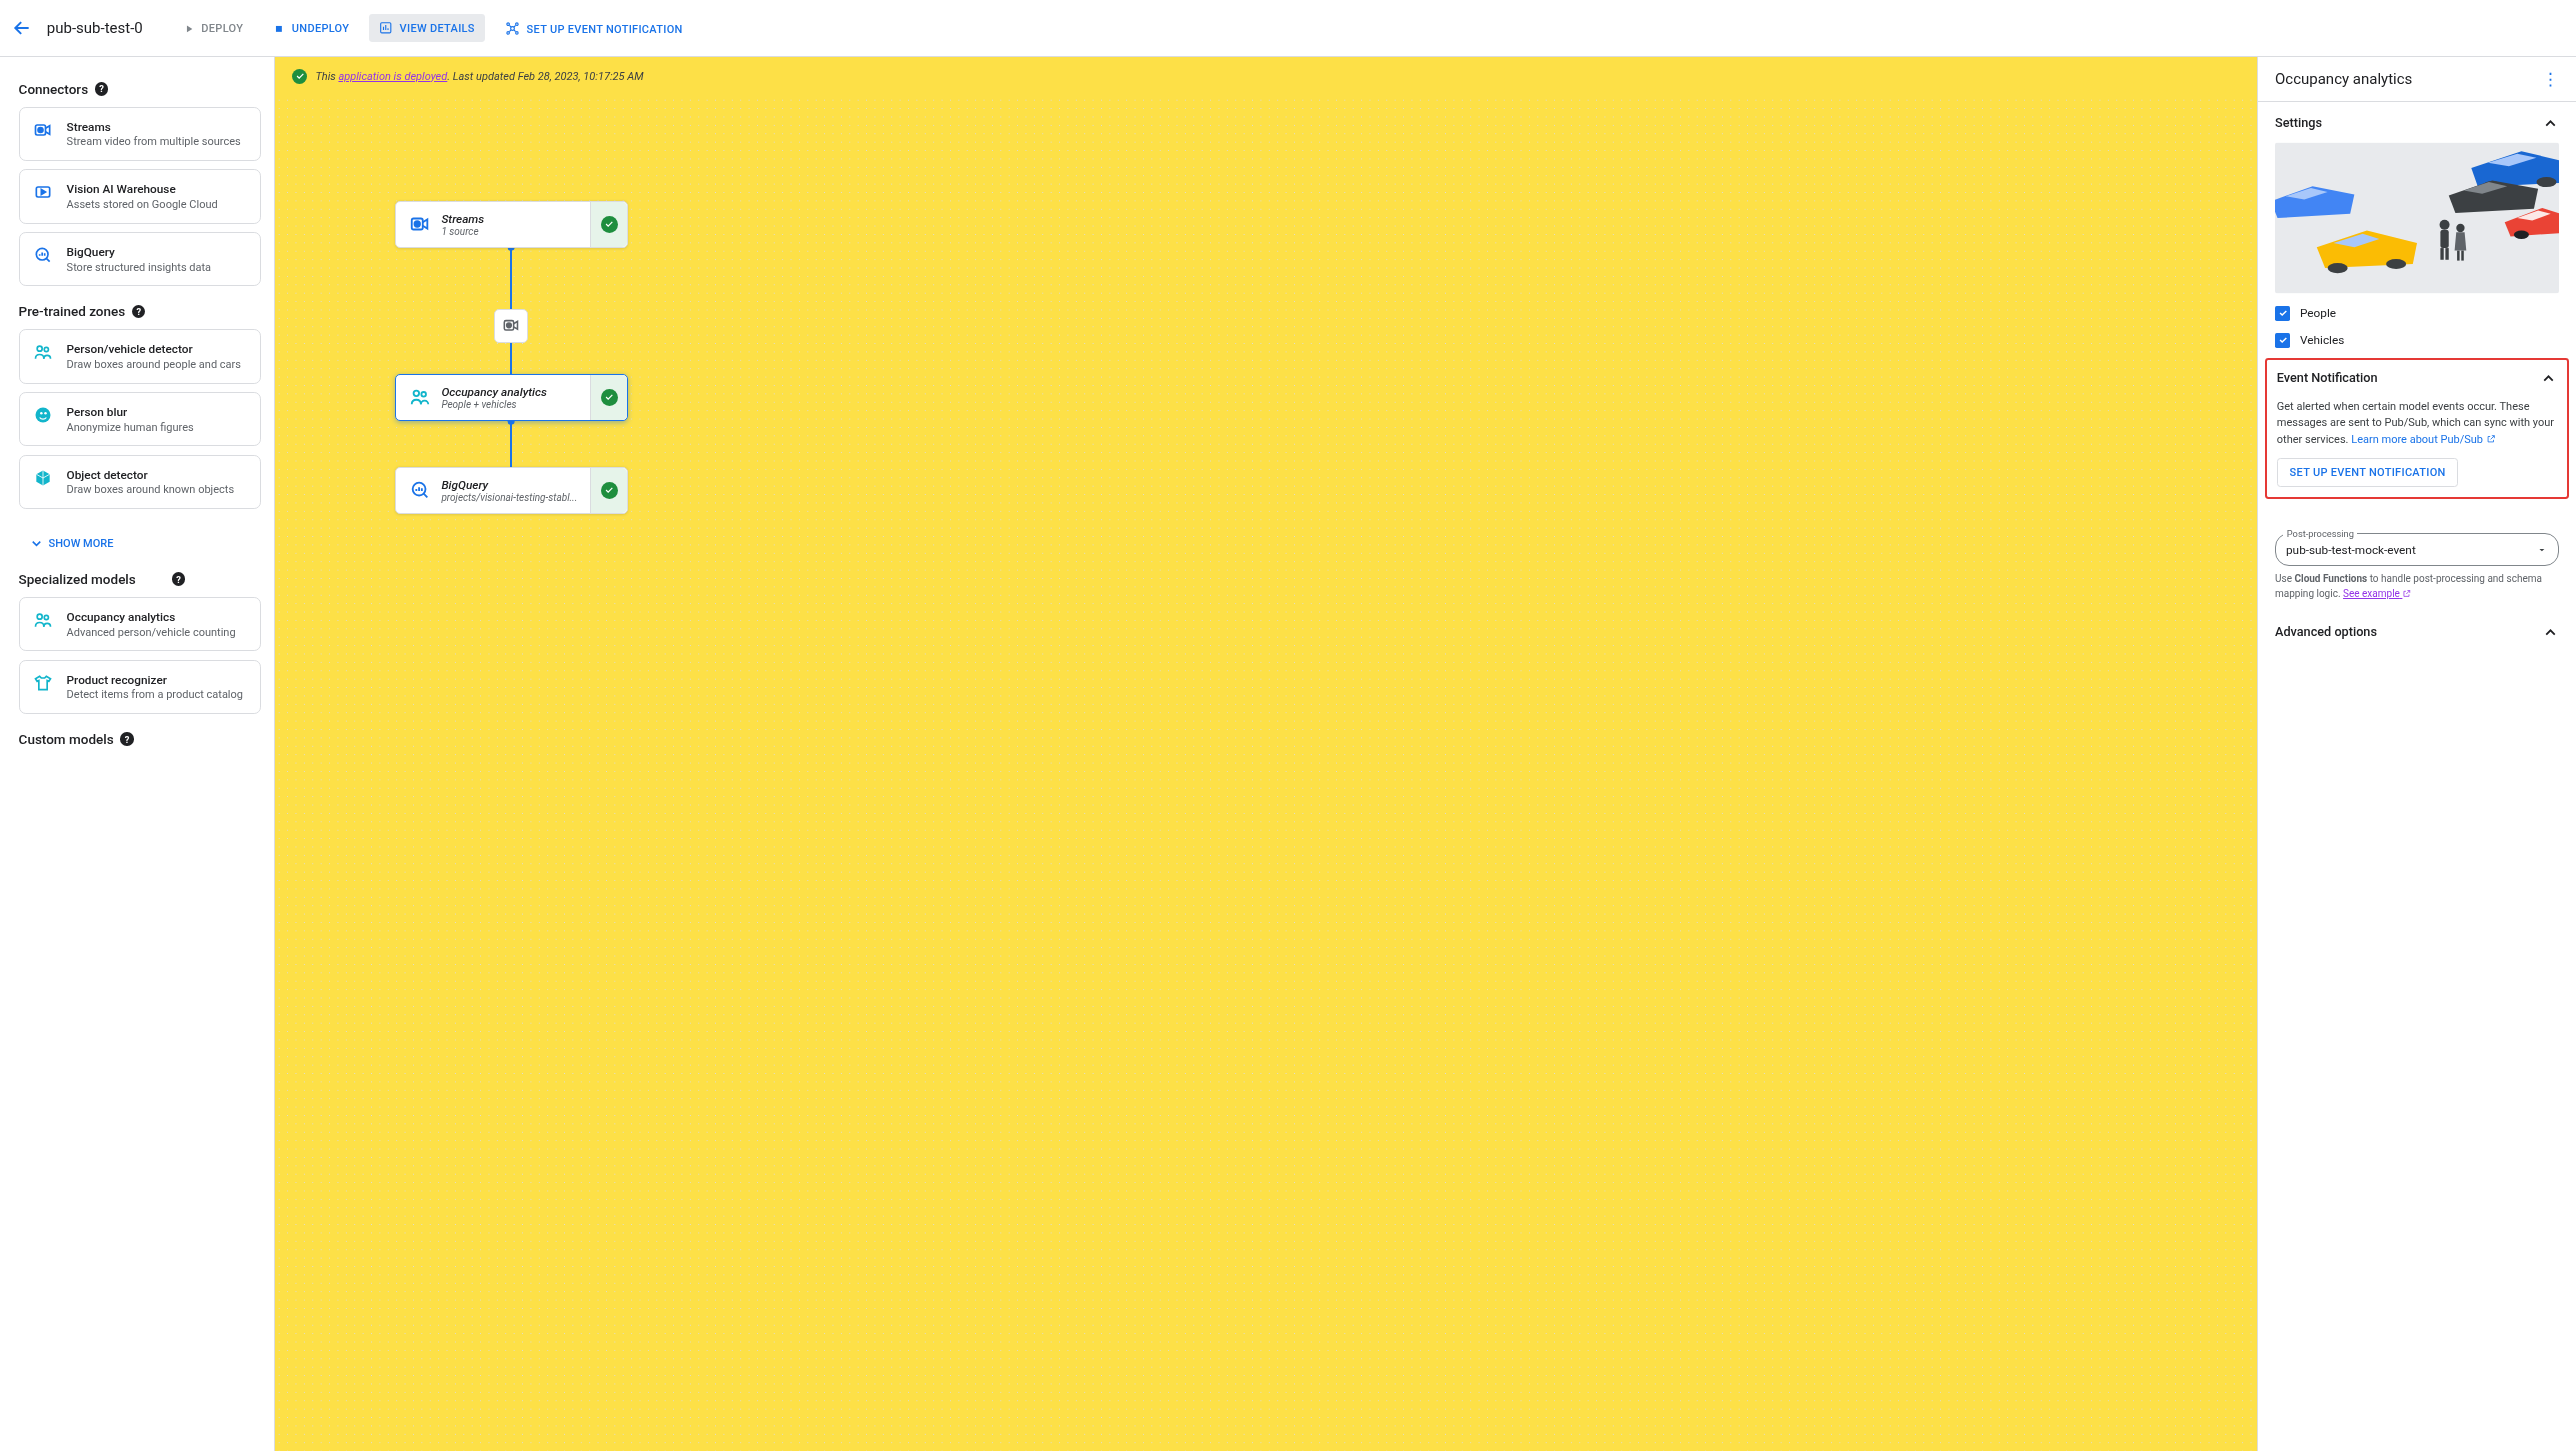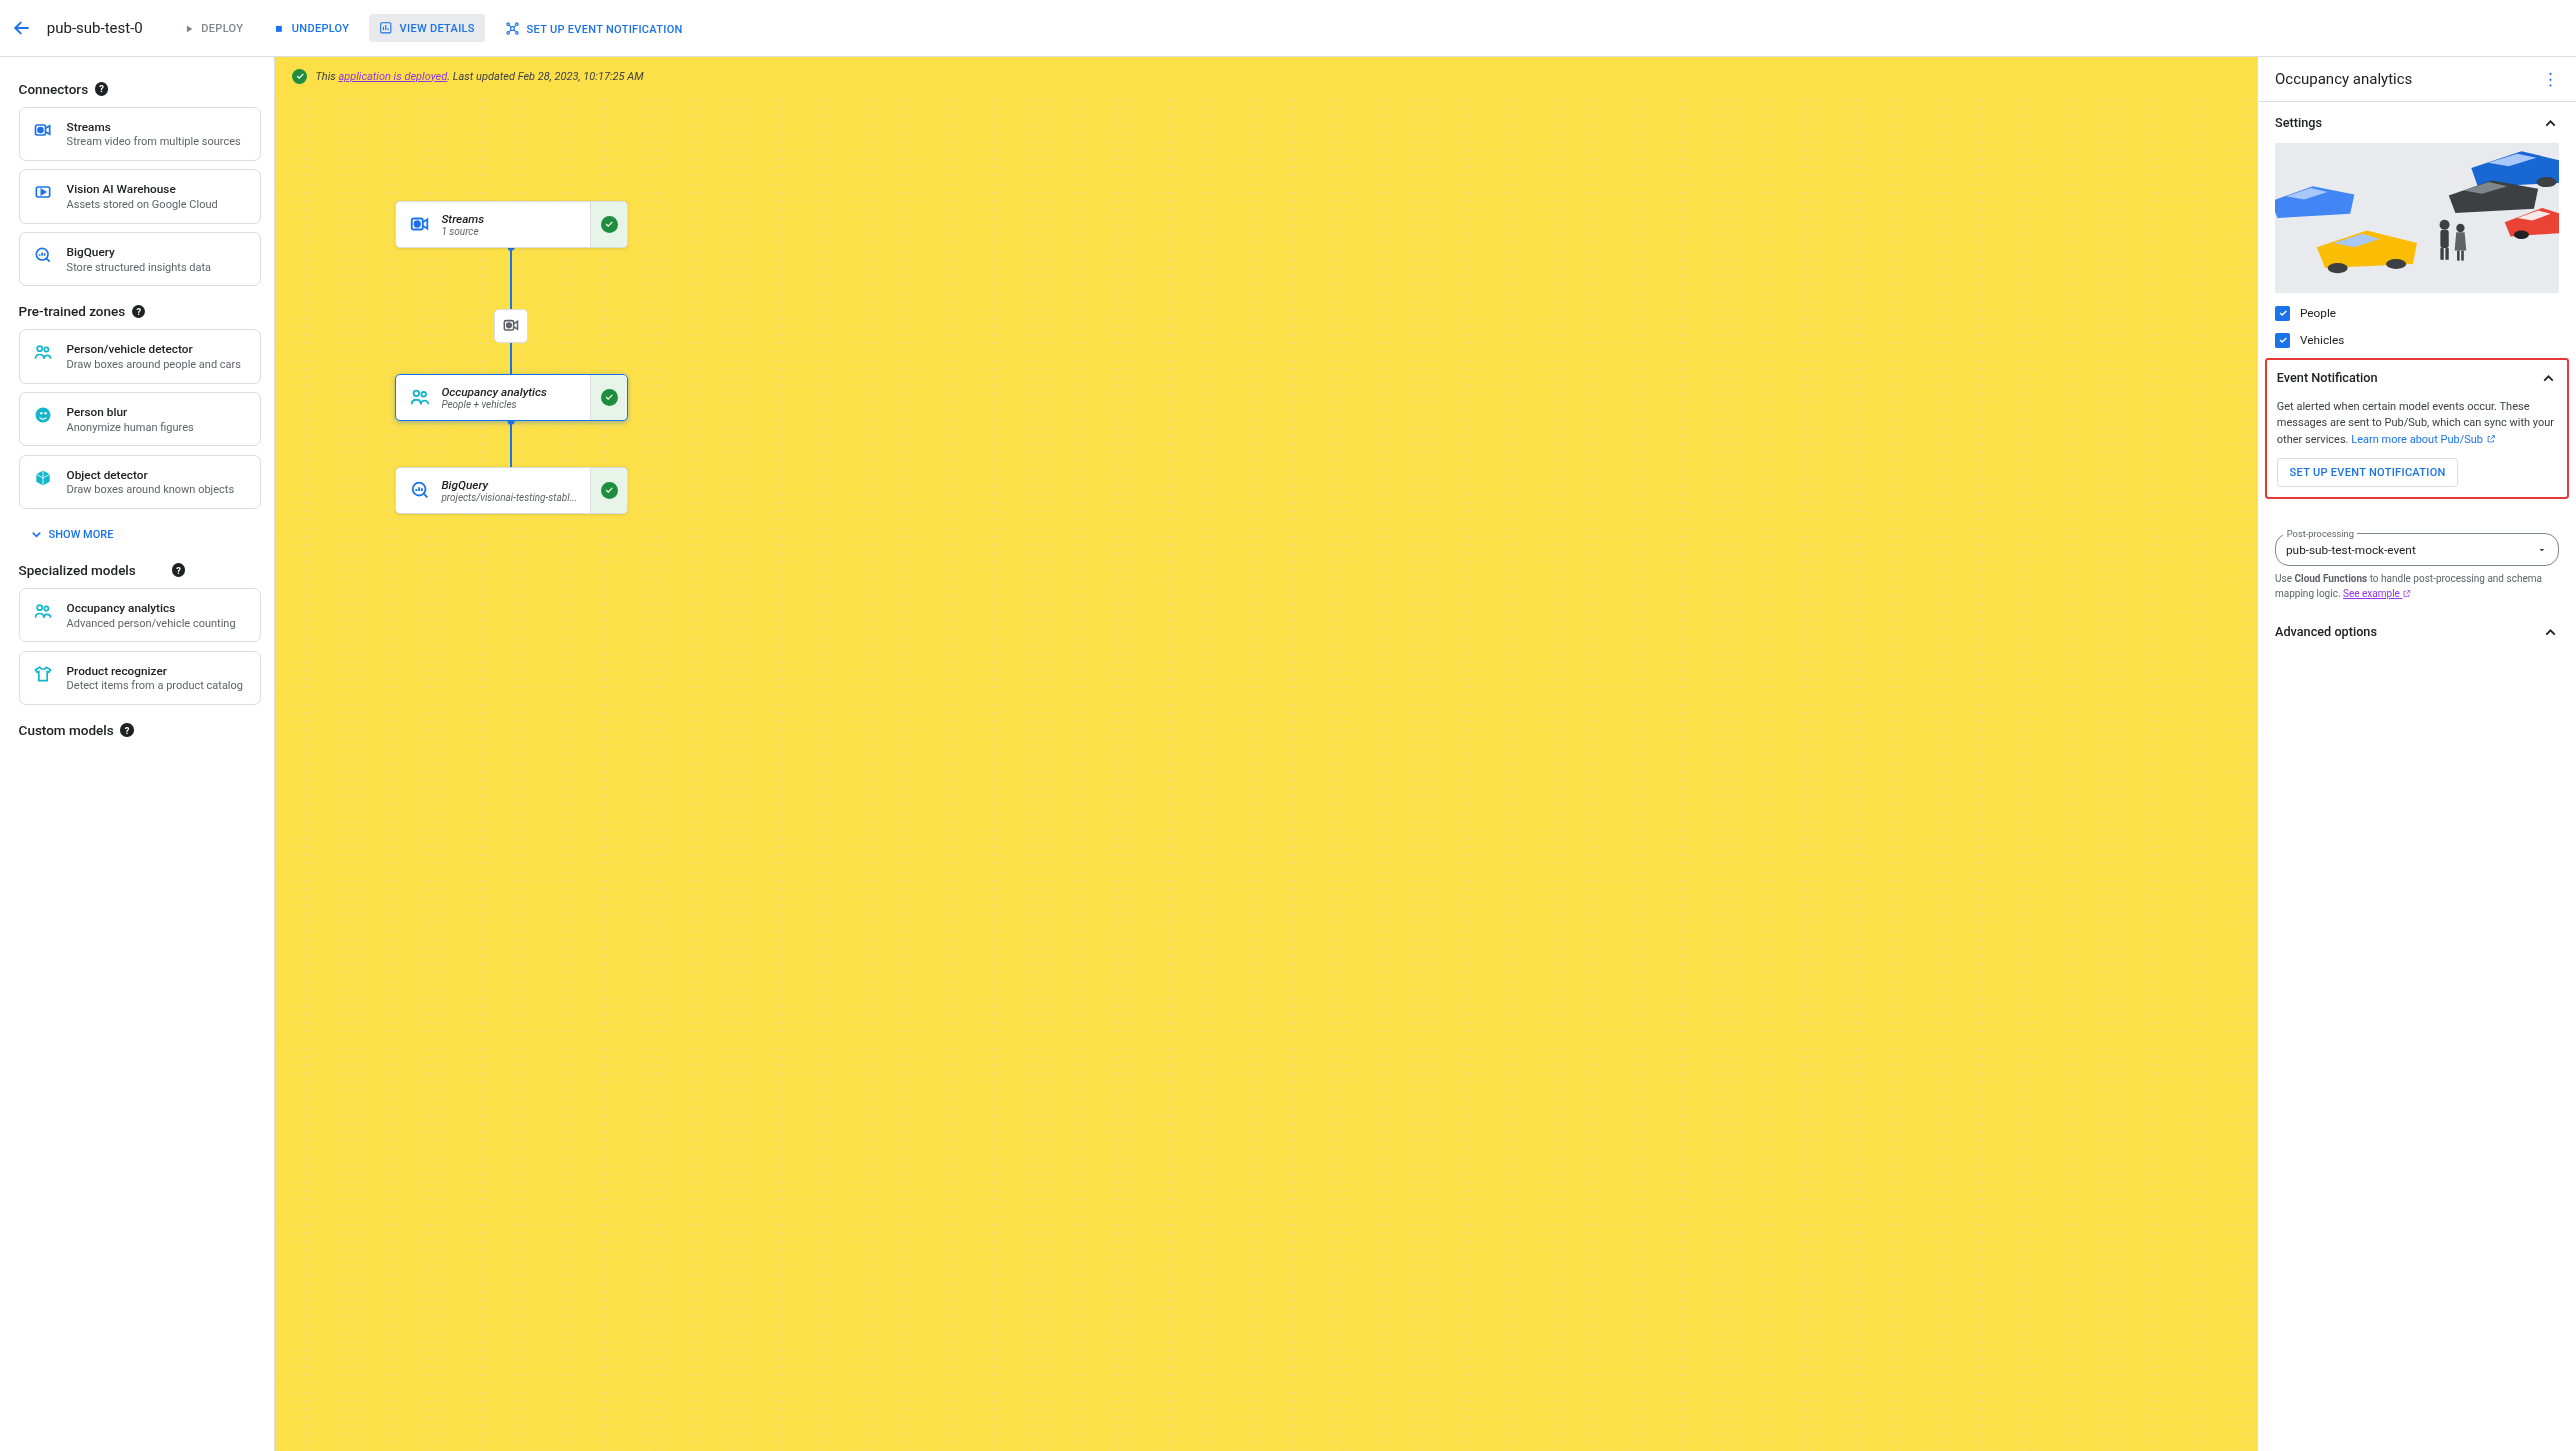--- a/index.html
+++ b/index.html
@@ -17,21 +17,21 @@
   .layout { display: flex; height: calc(100vh - 41px); }
   .sidebar { width: 275px; border-right: 0.8px solid #dadce0; overflow-y: auto; padding: 17px 13.5px 13.5px 18.6px; position: relative; }
   .sidebar::-webkit-scrollbar { width: 6.8px; }
   .sidebar::-webkit-scrollbar-thumb { background: #dadce0; border-radius: 3.4px; }
   .sb-heading { display: flex; align-items: center; gap: 6.8px; font-size: 13.5px; font-weight: 500; color: #202124; margin: 6.8px 0 10px; }
   .help-icon { display: inline-flex; align-items: center; justify-content: center; width: 13.5px; height: 13.5px; background: #202124; color: #fff; border-radius: 50%; font-size: 9.3px; font-weight: 700; }
   .sb-card { display: flex; align-items: flex-start; gap: 13.5px; padding: 11.8px 13.5px; border: 0.8px solid #dadce0; border-radius: 6.8px; margin-bottom: 8.4px; cursor: pointer; }
   .sb-icon { flex-shrink: 0; width: 20px; height: 20px; display: flex; align-items: center; justify-content: center; }
   .sb-card-title { font-size: 11.8px; font-weight: 500; color: #202124; }
   .sb-card-sub { font-size: 11px; color: #5f6368; margin-top: 1.7px; }
-  .show-more { display: flex; align-items: center; gap: 5px; color: #1a73e8; font-weight: 500; font-size: 11px; cursor: pointer; padding: 6.8px 10px; margin-top: 11px; }
+  .show-more { display: flex; align-items: center; gap: 5px; color: #1a73e8; font-weight: 500; font-size: 11px; cursor: pointer; padding: 6.8px 10px; margin-top: 20px; }
   
   
   .canvas-wrap { flex: 1; display: flex; flex-direction: column; position: relative; background: #fde047; font-style: italic; }
   .status-bar { display: flex; align-items: center; gap: 8.4px; padding: 11.8px 17px; }
   .status-check { width: 15px; height: 15px; background: #1e8e3e; border-radius: 50%; display: flex; align-items: center; justify-content: center; }
   .status-text { font-size: 11px; color: #3c4043; }
   .status-link { color: #9334e6; text-decoration: underline; }
   
   .canvas { flex: 1; position: relative; overflow: hidden;
     background-image: radial-gradient(#dadce0 0.8px, transparent 0.8px);

